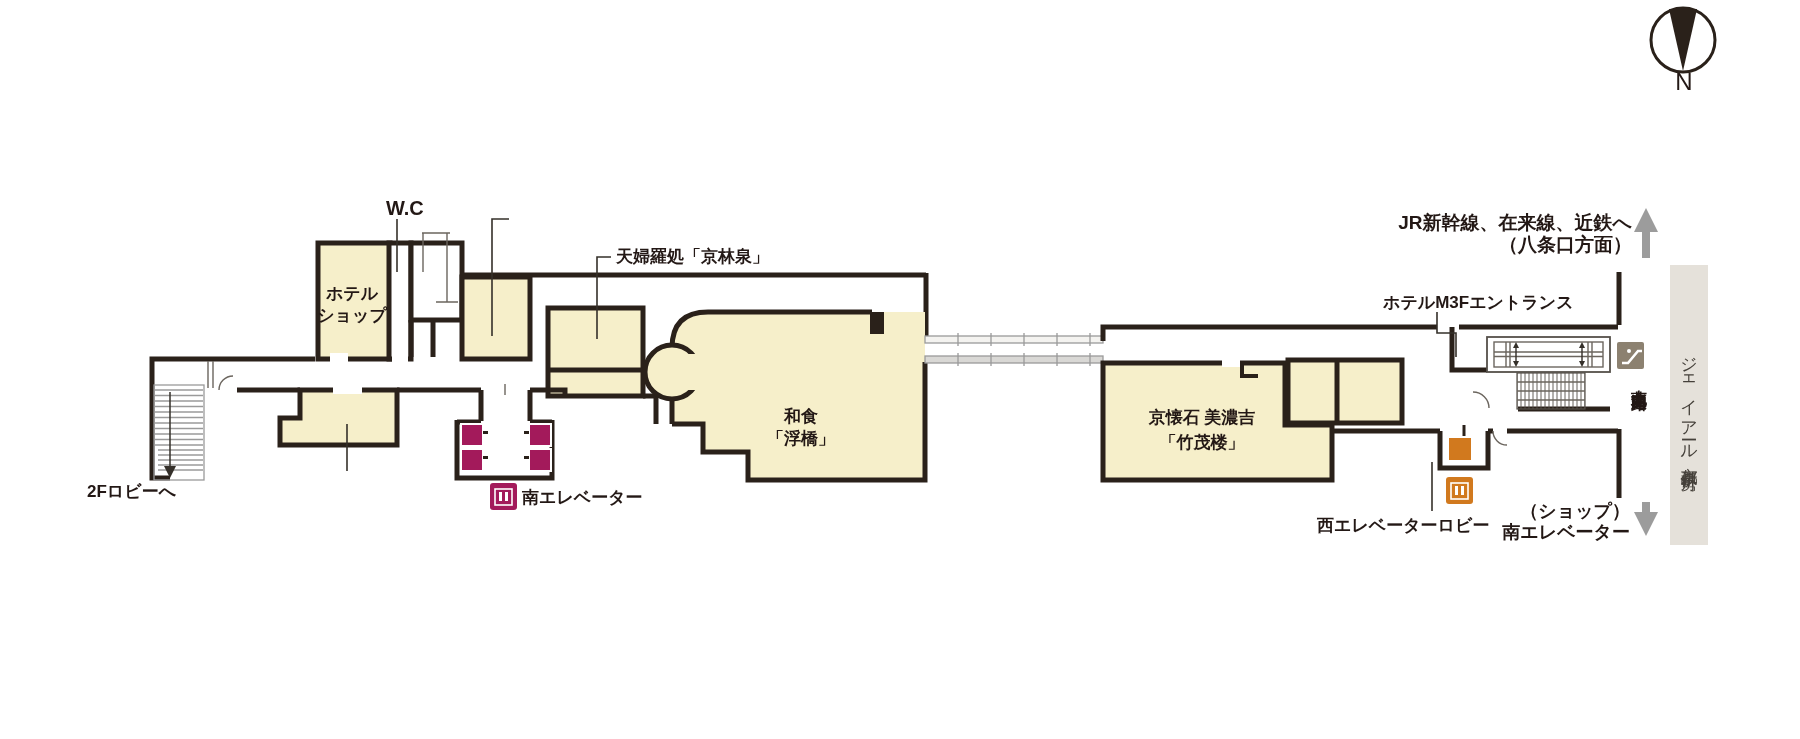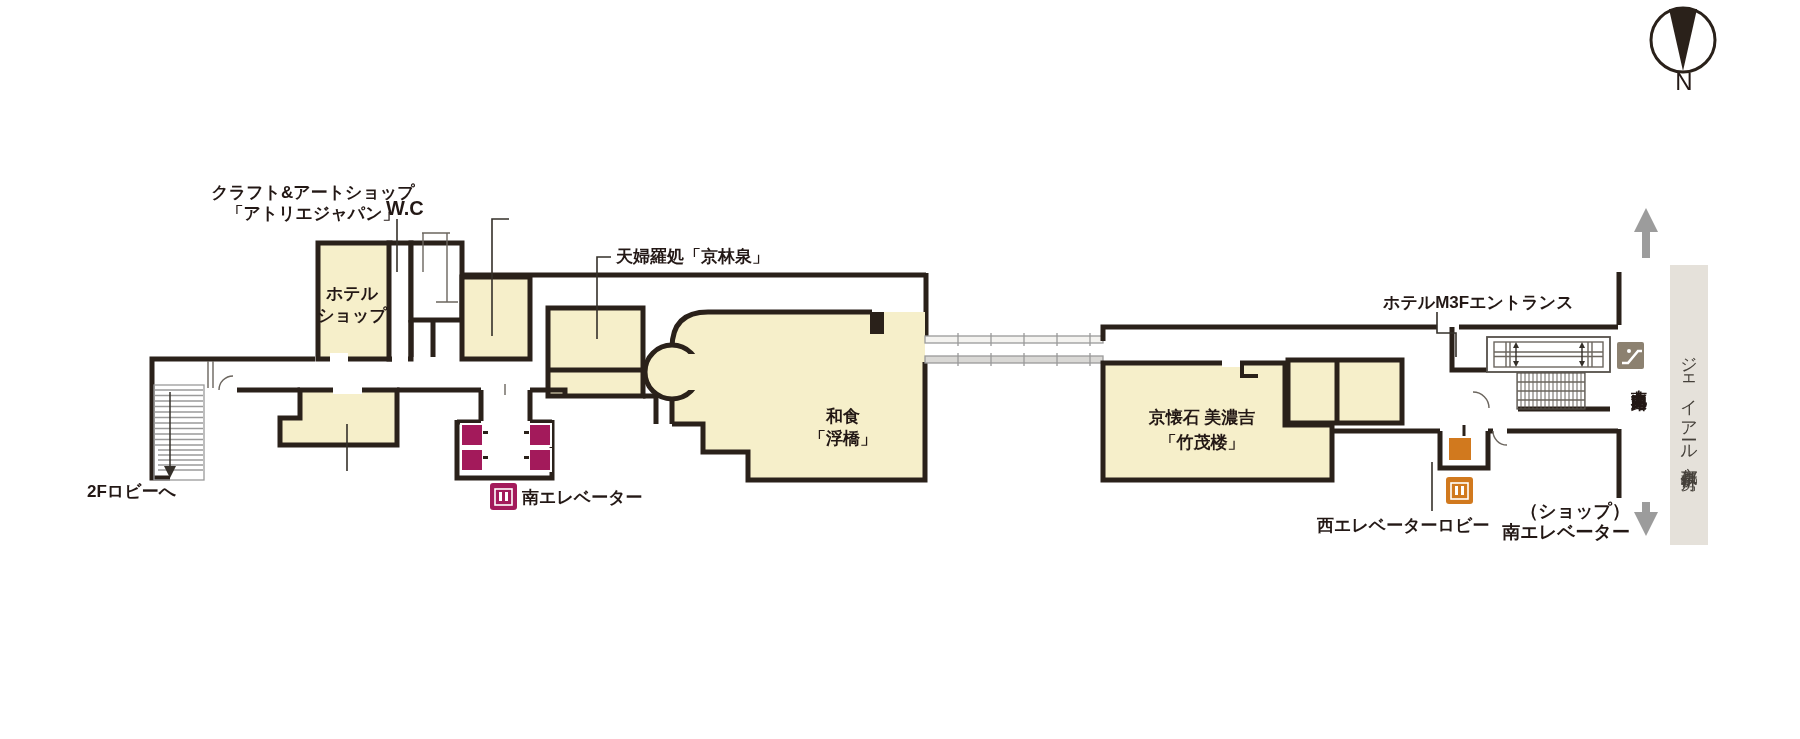--- a/index.html
+++ b/index.html
@@ -185,52 +185,52 @@
   <g>
     <circle cx="1683" cy="40" r="32" fill="none" stroke="var(--wall)" stroke-width="3"></circle>
     <polygon points="1669,9 1697,9 1683,71" class="wallfill"></polygon>
   </g>
 </svg>
 
 <div class="band">
   <div class="vtext">ジェイアール京都伊勢丹</div>
 </div>
 
-<div class="label center two" style="left:313px;top:182px;">
-  <div>クラフト&amp;アートショップ</div>
-  <div>「アトリエジャパン」</div>
-</div>
 
 <div class="label" style="left:386px;top:198px;font-size:20px;">W.C</div>
 
 
 <div class="label" style="left:616px;top:247px;">天婦羅処「京林泉」</div>
 
 <div class="label center two" style="left:352px;top:283px;line-height:22px;">
   <div>ホテル</div>
   <div>ショップ</div>
 </div>
 
 
 <div class="label" style="left:87px;top:482px;">2Fロビーへ</div>
 
 <div class="label" style="left:522px;top:488px;">南エレベーター</div>
 
-<div class="label center two" style="left:843px;top:406px;line-height:22px;">
+<div class="label center two" style="left:801px;top:406px;line-height:22px;">
   <div>和食</div>
   <div>「浮橋」</div>
 </div>
 
 <div class="label center two" style="left:1202px;top:405px;line-height:25px;">
   <div>京懐石 美濃吉</div>
   <div>「竹茂楼」</div>
 </div>
 
 <div class="label" style="left:1383px;top:293px;">ホテルM3Fエントランス</div>
 
+<div class="label rightal big" style="left:1632px;top:212px;">
+  <div>JR新幹線、在来線、近鉄へ</div>
+  <div>（八条口方面）</div>
+</div>
 
 <div class="label vtext" style="left:1629px;top:377px;font-size:16px;letter-spacing:1px;">南北自由通路</div>
 
 <div class="label rightal big" style="left:1630px;top:501px;font-size:18px;line-height:21px;">
   <div>（ショップ）</div>
   <div>南エレベーター</div>
 </div>
 
 <div class="label" style="left:1317px;top:516px;">西エレベーターロビー</div>
 

